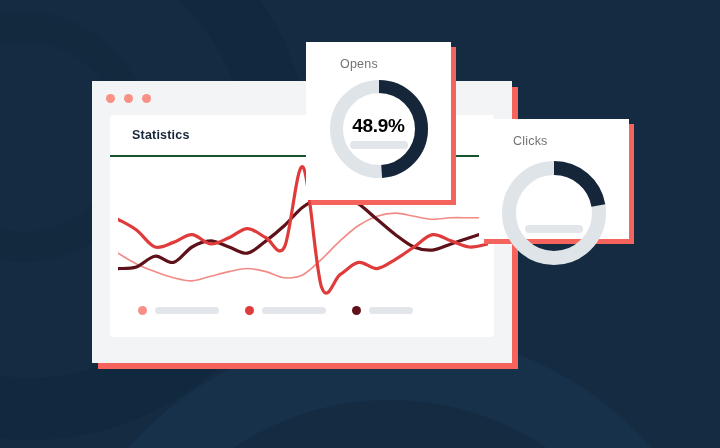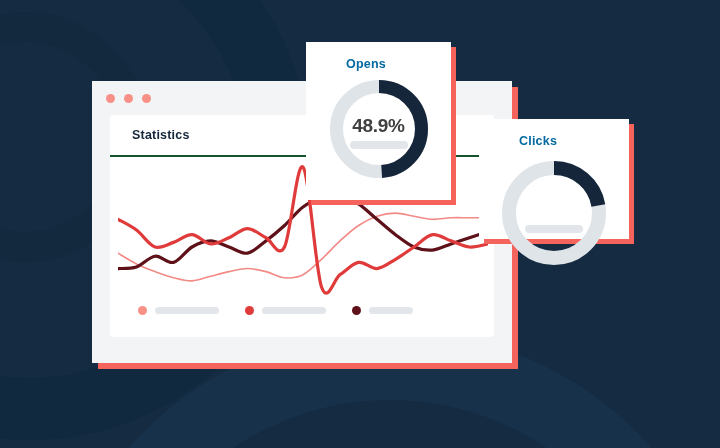--- a/index.html
+++ b/index.html
@@ -60,29 +60,29 @@
   .legend-item{display:flex;align-items:center;gap:8px;}
   .legend-dot{width:9px;height:9px;border-radius:50%;}
   .legend-bar{height:7px;border-radius:4px;background:#e2e6ea;}
 
   
   .card{
     position:absolute;background:#ffffff;
     box-shadow:5px 5px 0 0 #f4645c;
   }
   .card-title{
-    position:absolute;left:40px;top:15px;
-    font-size:12.5px;font-weight:bold;color:#0369a1;letter-spacing:.2px;
+    position:absolute;left:34px;top:15px;
+    font-size:12.5px;font-weight:normal;color:#737373;letter-spacing:.2px;
   }
   .donut-wrap{position:absolute;left:0;right:0;display:flex;justify-content:center;}
   .donut{position:relative;}
   .donut svg{display:block;}
   .donut-label{
     position:absolute;left:0;right:0;top:50%;transform:translateY(-62%);
-    text-align:center;font-size:19px;font-weight:bold;color:#404040;
+    text-align:center;font-size:19px;font-weight:bold;color:#000000;
     letter-spacing:-.3px;
   }
   .donut-sub{
     position:absolute;left:50%;transform:translateX(-50%);
     height:8px;width:58px;border-radius:5px;background:#e2e6ea;
   }
 
   #card-opens{left:306px;top:42px;width:145px;height:158px;}
   #card-clicks{left:479px;top:119px;width:150px;height:120px;}
   #card-spam{left:306px;top:237px;width:148px;height:168px;}

